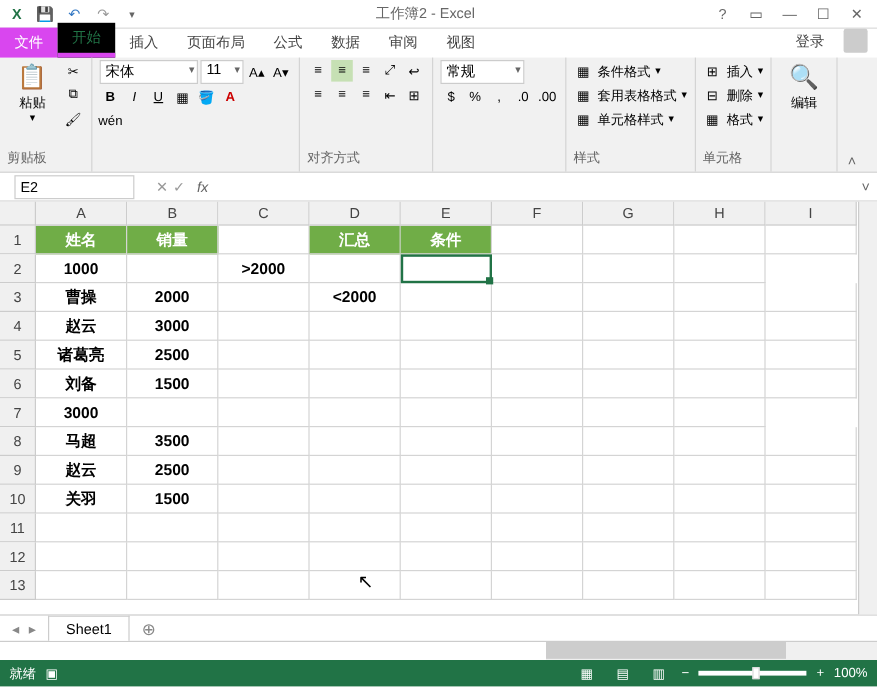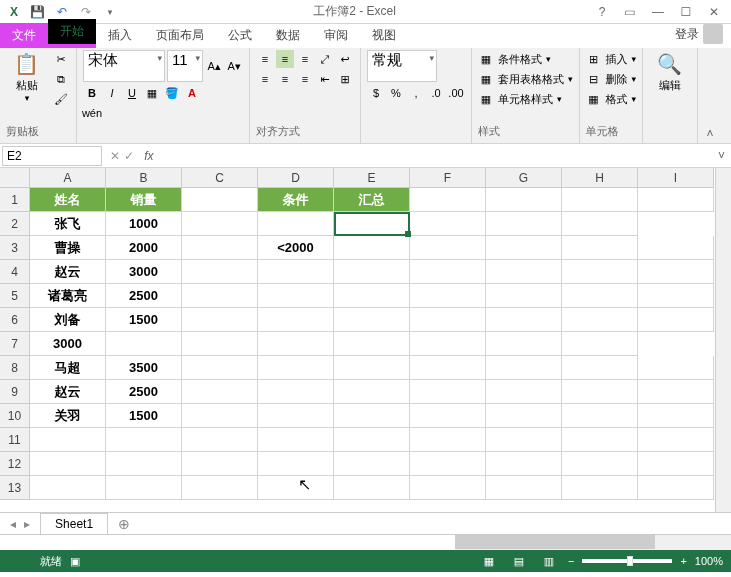--- a/index.html
+++ b/index.html
@@ -10,43 +10,43 @@
 .titlebar .qat-item { width: 20px; height: 20px; display: flex; align-items: center; justify-content: center; cursor: pointer; }
 .titlebar .title { flex: 1; text-align: center; color: #666; font-size: 12px; }
 .titlebar .wincontrols { display: flex; gap: 2px; padding: 0 4px; }
 .titlebar .wincontrols span { width: 26px; height: 20px; display: flex; align-items: center; justify-content: center; color: #666; cursor: pointer; }
 
 .ribbon-tabs { height: 24px; display: flex; align-items: flex-end; background: #fff; }
 .ribbon-tabs .file-tab { background: #d946ef; color: #fff; padding: 4px 12px; font-size: 12px; cursor: pointer; }
 .ribbon-tabs .tab { padding: 4px 12px; cursor: pointer; color: #444; }
 .ribbon-tabs .tab.active { background: #000000; color: #217346; border-bottom: 4px solid #d946ef; }
 .ribbon-tabs .spacer { flex: 1; }
-.ribbon-tabs .login { padding: 4px 8px; display: flex; align-items: center; gap: 4px; color: #444; }
+.ribbon-tabs .login { padding: 4px 8px; display: flex; align-items: center; gap: 16px; color: #444; }
 .ribbon-tabs .login .avatar { width: 20px; height: 20px; background: #ccc; border-radius: 2px; }
 
 .ribbon { height: 96px; background: #f1f1f1; border-bottom: 1px solid #d4d4d4; display: flex; }
 .group { border-right: 1px solid #d4d4d4; padding: 2px 6px; display: flex; flex-direction: column; position: relative; }
 .group-body { flex: 1; display: flex; gap: 4px; align-items: flex-start; }
 .group-label { font-size: 11px; color: #666; padding: 2px 0; position: relative; }
 .big-btn { display: flex; flex-direction: column; align-items: center; width: 42px; cursor: pointer; }
 .big-btn .icon { width: 28px; height: 28px; display: flex; align-items: center; justify-content: center; font-size: 20px; }
 .big-btn .lbl { font-size: 11px; }
 .mini-btn { width: 18px; height: 18px; display: flex; align-items: center; justify-content: center; cursor: pointer; font-size: 11px; }
 .col { display: flex; flex-direction: column; gap: 2px; }
 .row { display: flex; gap: 2px; align-items: center; }
-.sel { height: 32px; border: 1px solid #ccc; background: #fff; font-size: 15px; padding: 0 14px 0 4px; position: relative; }
+.sel { height: 20px; border: 1px solid #ccc; background: #fff; font-size: 12px; padding: 0 14px 0 4px; position: relative; }
 .sel::after { content: "▾"; position: absolute; right: 2px; top: 2px; font-size: 9px; color: #666; }
 .fontname { width: 82px; }
 .fontsize { width: 36px; }
 .ribbon-item { display: flex; align-items: center; gap: 4px; cursor: pointer; font-size: 11px; padding: 1px 0; }
 .ribbon-item .ic { width: 16px; height: 16px; display: flex; align-items: center; justify-content: center; }
 .collapse { width: 24px; display: flex; align-items: flex-end; justify-content: center; padding-bottom: 2px; cursor: pointer; color: #666; }
 
 .namebar { height: 24px; display: flex; align-items: center; border-bottom: 1px solid #d4d4d4; }
-.namebox { width: 100px; border: 1px solid #ccc; margin: 1px 2px; padding: 2px 4px; font-size: 12px; background: #fff; }
+.namebox { width: 100px; border: 1px solid #ccc; margin: 1px 12px; padding: 2px 4px; font-size: 12px; background: #fff; }
 .fx-btns { display: flex; gap: 4px; padding: 0 6px; color: #999; }
 .fx-btns span { cursor: pointer; }
 .fx-lbl { font-style: italic; color: #666; padding: 0 4px; }
 .fbar { flex: 1; padding: 2px 4px; }
 .fbar-toggle { padding: 0 6px; color: #666; cursor: pointer; }
 
 .sheet-area { height: 344px; display: flex; }
 .grid-wrap { flex: 1; overflow: auto; position: relative; }
 .corner { position: absolute; top: 0; left: 0; width: 30px; height: 20px; background: #f0f0f0; border-right: 1px solid #ccc; border-bottom: 1px solid #ccc; z-index: 3; }
 .col-headers { position: absolute; top: 0; left: 30px; height: 20px; display: flex; z-index: 2; }
@@ -65,21 +65,21 @@
 .hscroll-row .thumb { position: absolute; left: 0; top: 0; width: 200px; height: 14px; background: #cdcdcd; }
 .hscroll-row .track-spacer { width: 16px; background: #f0f0f0; }
 
 .sheettabs { height: 22px; display: flex; align-items: center; border-top: 1px solid #ccc; background: #fff; }
 .sheettabs .nav { display: flex; gap: 8px; padding: 0 10px; color: #888; }
 .sheettabs .nav span { cursor: pointer; }
 .sheettabs .stab { padding: 3px 14px; border: 1px solid #ccc; border-bottom: none; background: #fff; cursor: pointer; font-size: 12px; }
 .sheettabs .addtab { padding: 0 10px; color: #888; cursor: pointer; font-size: 14px; }
 
 .statusbar { height: 22px; background: #217346; color: #fff; display: flex; align-items: center; font-size: 11px; }
-.statusbar .st-left { padding: 0 8px; display: flex; gap: 8px; align-items: center; margin-left: 32px; }
+.statusbar .st-left { padding: 0 8px; display: flex; gap: 8px; align-items: center; }
 .statusbar .st-right { margin-left: auto; display: flex; align-items: center; gap: 8px; padding: 0 8px; }
 .viewbtn { width: 22px; height: 16px; display: flex; align-items: center; justify-content: center; cursor: pointer; }
 .zoom-slider { width: 90px; height: 4px; background: #fff; position: relative; }
 .zoom-slider .zthumb { position: absolute; left: 50%; top: -3px; width: 6px; height: 10px; background: #fff; border: 1px solid #ddd; }
 .cursor-arrow { position: absolute; left: 298px; top: 475px; font-size: 16px; pointer-events: none; color: #000; }
 
 .sel-border { position: absolute; top: 44px; left: 334px; width: 76px; height: 24px; border: 2px solid #217346; z-index: 5; pointer-events: none; }
 .sel-handle { position: absolute; right: -3px; bottom: -3px; width: 6px; height: 6px; background: #217346; }
 </style>
 </head>
@@ -292,31 +292,31 @@
         <div class="row-h">10</div>
         <div class="row-h">11</div>
         <div class="row-h">12</div>
         <div class="row-h">13</div>
       </div>
     <div class="cells" id="cells">
         <div class="cell-row">
           <div class="cell hdr-cell">姓名</div>
           <div class="cell hdr-cell">销量</div>
           <div class="cell"></div>
+          <div class="cell hdr-cell">汇总</div>
           <div class="cell hdr-cell">条件</div>
-          <div class="cell hdr-cell">汇总</div>
-          <div class="cell"></div>
-          <div class="cell"></div>
-          <div class="cell"></div>
-          <div class="cell"></div>
-        </div>
-        <div class="cell-row">
-          <div class="cell data-cell">张飞</div>
+          <div class="cell"></div>
+          <div class="cell"></div>
+          <div class="cell"></div>
+          <div class="cell"></div>
+        </div>
+        <div class="cell-row">
           <div class="cell data-cell">1000</div>
           <div class="cell"></div>
+          <div class="cell data-cell">&gt;2000</div>
           <div class="cell"></div>
           <div class="cell"></div>
           <div class="cell"></div>
           <div class="cell"></div>
           <div class="cell"></div>
         </div>
         <div class="cell-row">
           <div class="cell data-cell">曹操</div>
           <div class="cell data-cell">2000</div>
           <div class="cell"></div>

